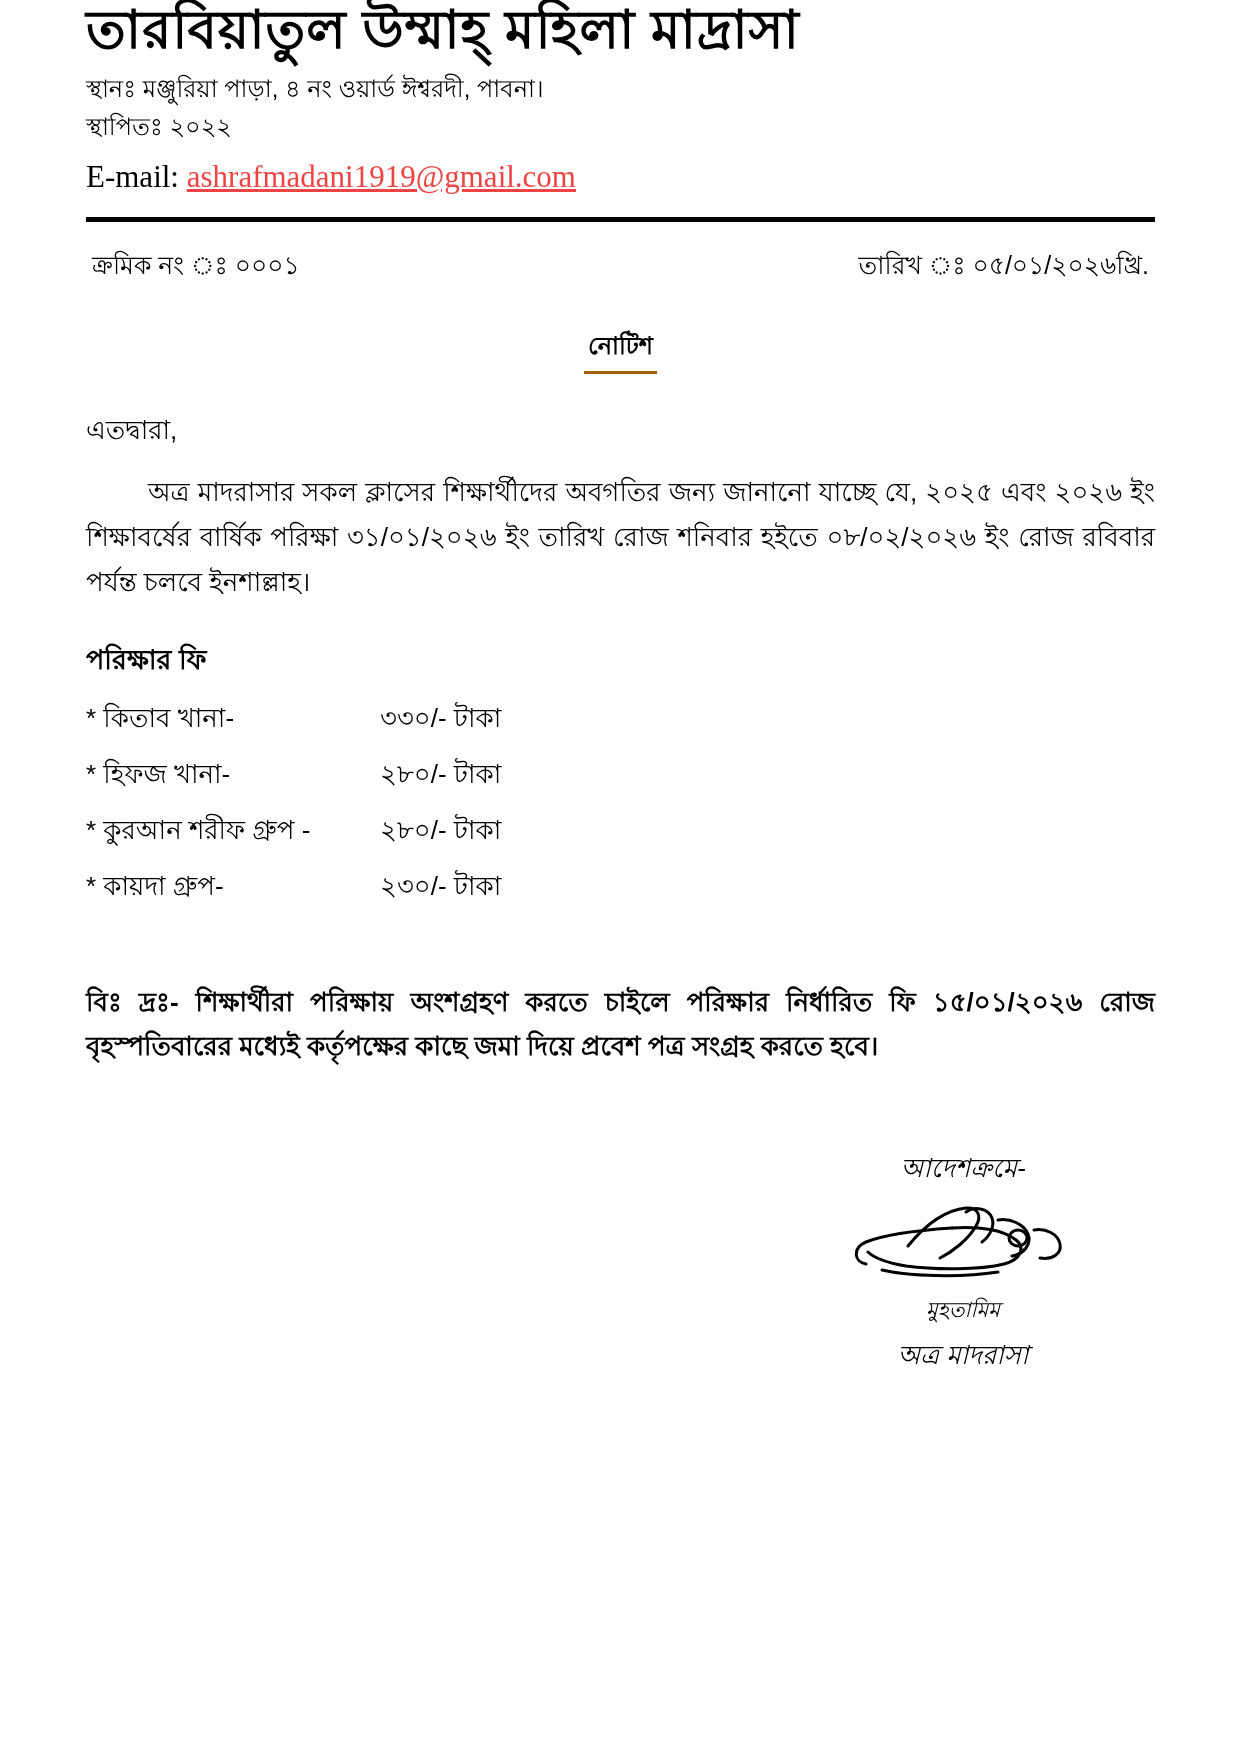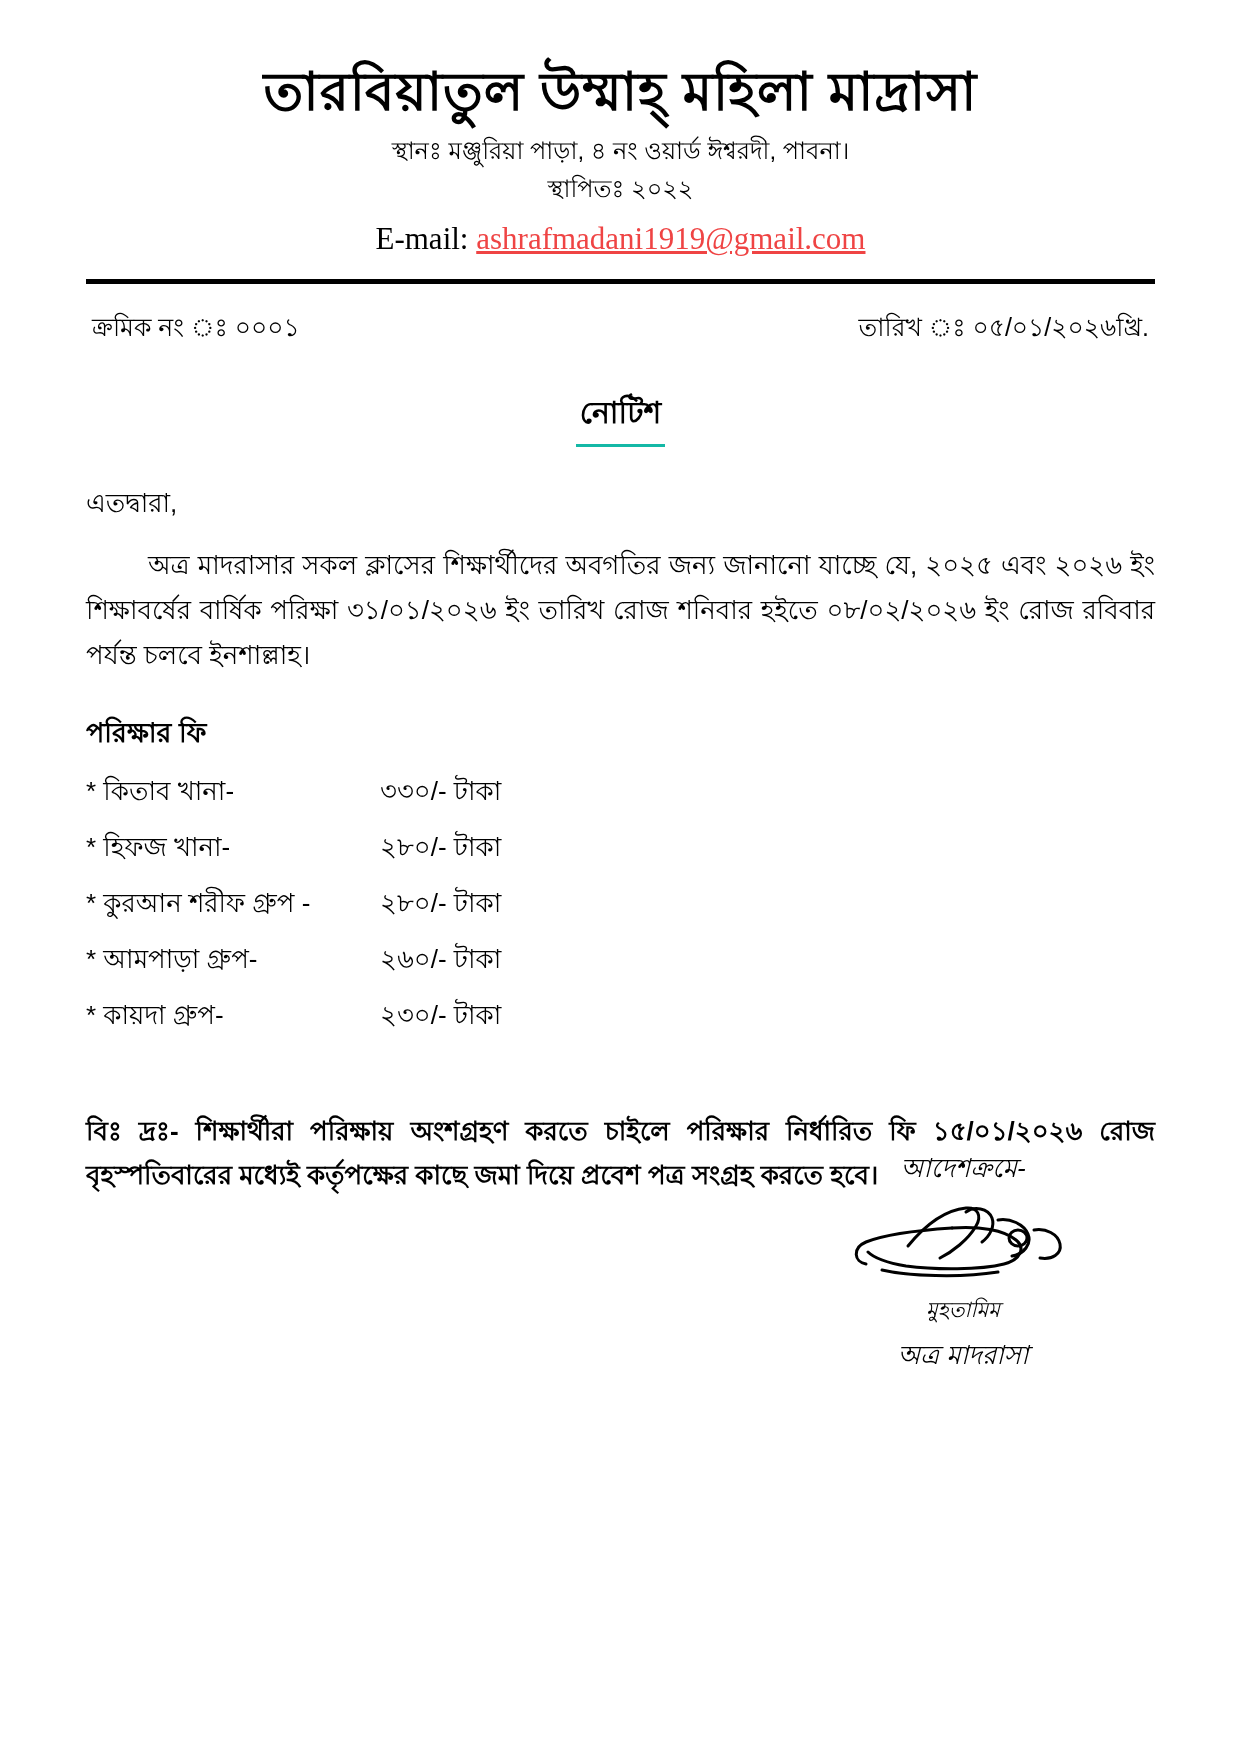--- a/index.html
+++ b/index.html
@@ -18,22 +18,21 @@
   .page {
     width: 1241px;
     height: 1754px;
     box-sizing: border-box;
     padding: 0 86px;
     position: relative;
   }
 
   
   .letterhead {
-    text-align: center;
-    padding-top: 62px;
+    text-align: left;
   }
   .org-title {
     font-family: "Liberation Sans", "DejaVu Sans", sans-serif;
     font-weight: bold;
     font-size: 53px;
     line-height: 1.12;
     letter-spacing: 1px;
     white-space: nowrap;
   }
   .org-address {
@@ -75,22 +74,22 @@
   }
 
   
   .notice-heading-wrap {
     text-align: center;
     margin-top: 38px;
   }
   .notice-heading {
     font-family: "Liberation Sans", "DejaVu Sans", sans-serif;
     font-weight: bold;
-    font-size: 30px;
-    border-bottom: 3px solid #14b8a6;
+    font-size: 24px;
+    border-bottom: 3px solid #a16207;
     display: inline-block;
     padding: 0 4px 4px 4px;
   }
 
   
   .salutation {
     font-family: "Liberation Sans", "DejaVu Sans", sans-serif;
     font-size: 26px;
     margin-top: 36px;
   }
@@ -206,24 +205,20 @@
         <td class="fee-label">* কিতাব খানা-</td>
         <td class="fee-amount">৩৩০/-  টাকা</td>
       </tr>
       <tr>
         <td class="fee-label">* হিফজ খানা-</td>
         <td class="fee-amount">২৮০/- টাকা</td>
       </tr>
       <tr>
         <td class="fee-label">* কুরআন শরীফ গ্রুপ -</td>
         <td class="fee-amount">২৮০/- টাকা</td>
-      </tr>
-      <tr>
-        <td class="fee-label">* আমপাড়া গ্রুপ-</td>
-        <td class="fee-amount">২৬০/- টাকা</td>
       </tr>
       <tr>
         <td class="fee-label">* কায়দা গ্রুপ-</td>
         <td class="fee-amount">২৩০/- টাকা</td>
       </tr>
     </tbody>
   </table>
 
   <div class="note-para">বিঃ দ্রঃ- শিক্ষার্থীরা পরিক্ষায় অংশগ্রহণ করতে চাইলে পরিক্ষার নির্ধারিত ফি ১৫/০১/২০২৬ রোজ বৃহস্পতিবারের মধ্যেই কর্তৃপক্ষের কাছে জমা দিয়ে প্রবেশ পত্র সংগ্রহ করতে হবে।</div>
 

